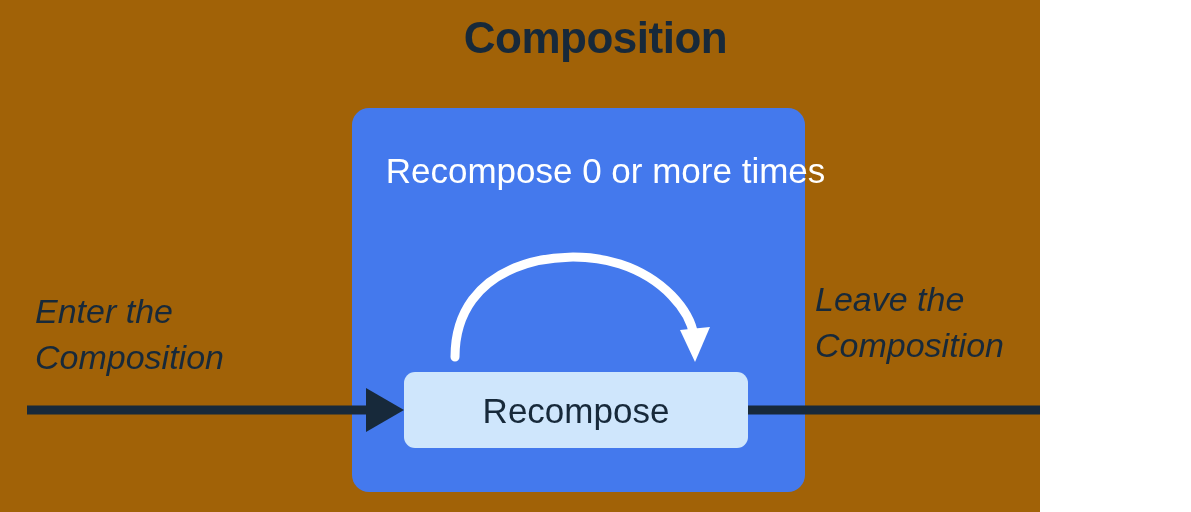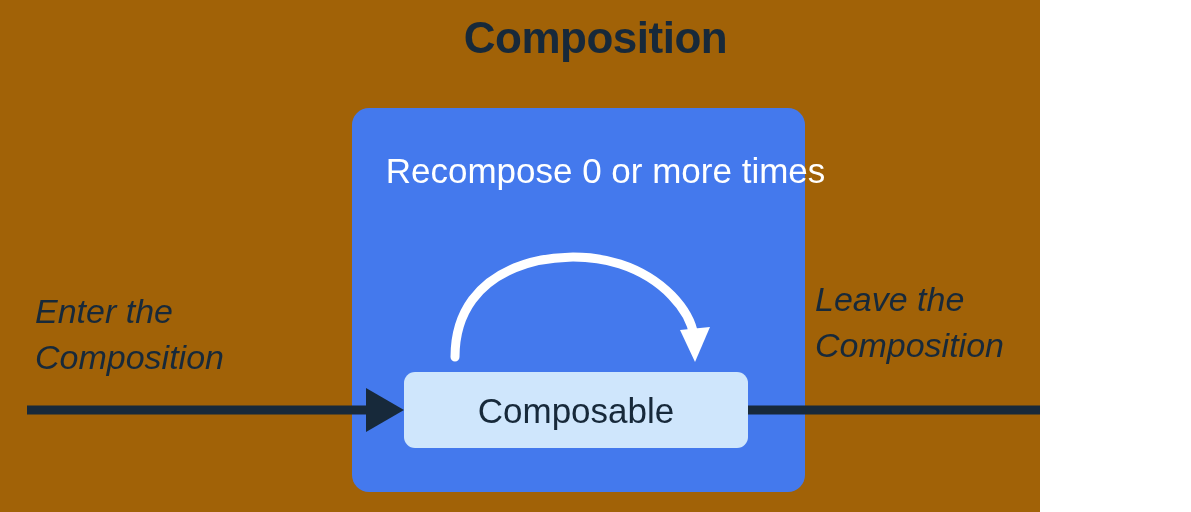--- a/index.html
+++ b/index.html
@@ -104,21 +104,21 @@
 <div id="diagram-root">
 
   <div id="diagram-title">Composition</div>
 
   <div id="composition-box"></div>
 
   <div id="recompose-label">Recompose 0 or
 more times</div>
 
   <div id="composable-box">
-    <span id="composable-label">Composable</span>
+    <span id="composable-label">Recompose</span>
   </div>
 
   <div class="side-label" id="enter-label">Enter the
 Composition</div>
 
   <div class="side-label" id="leave-label">Leave the
 Composition</div>
 
   <svg id="arrows-svg" viewBox="0 0 1191 512">
 

